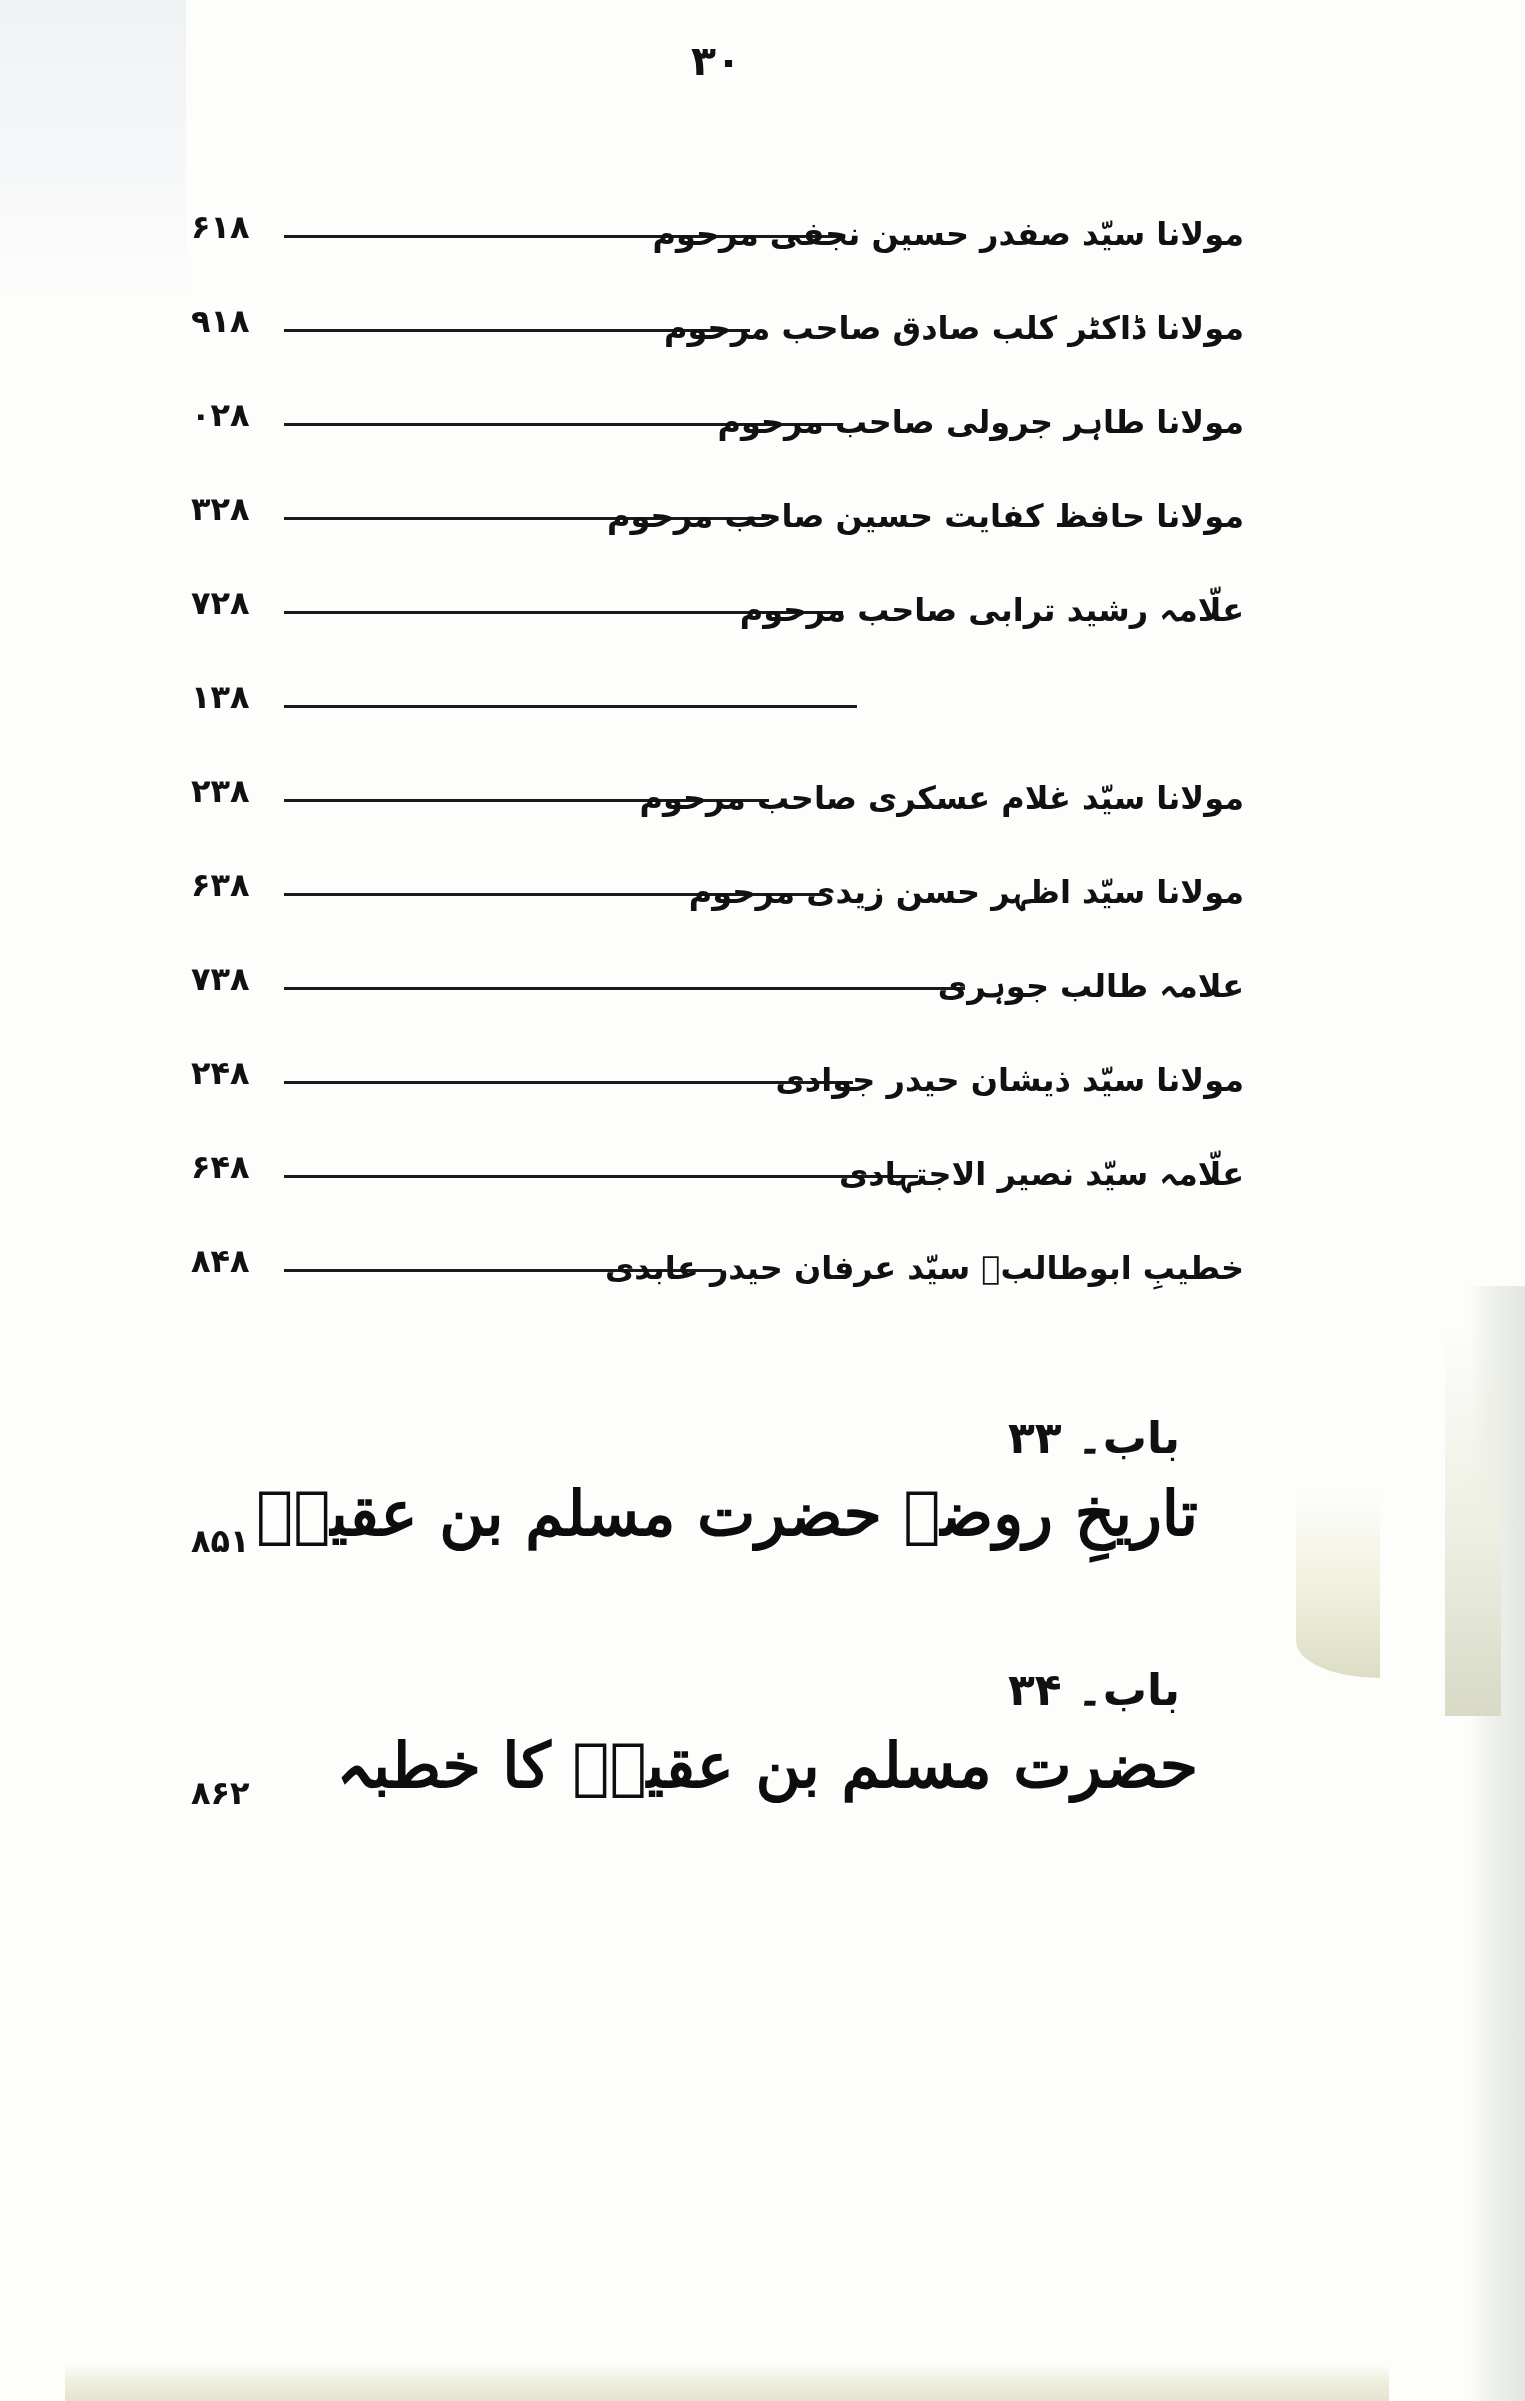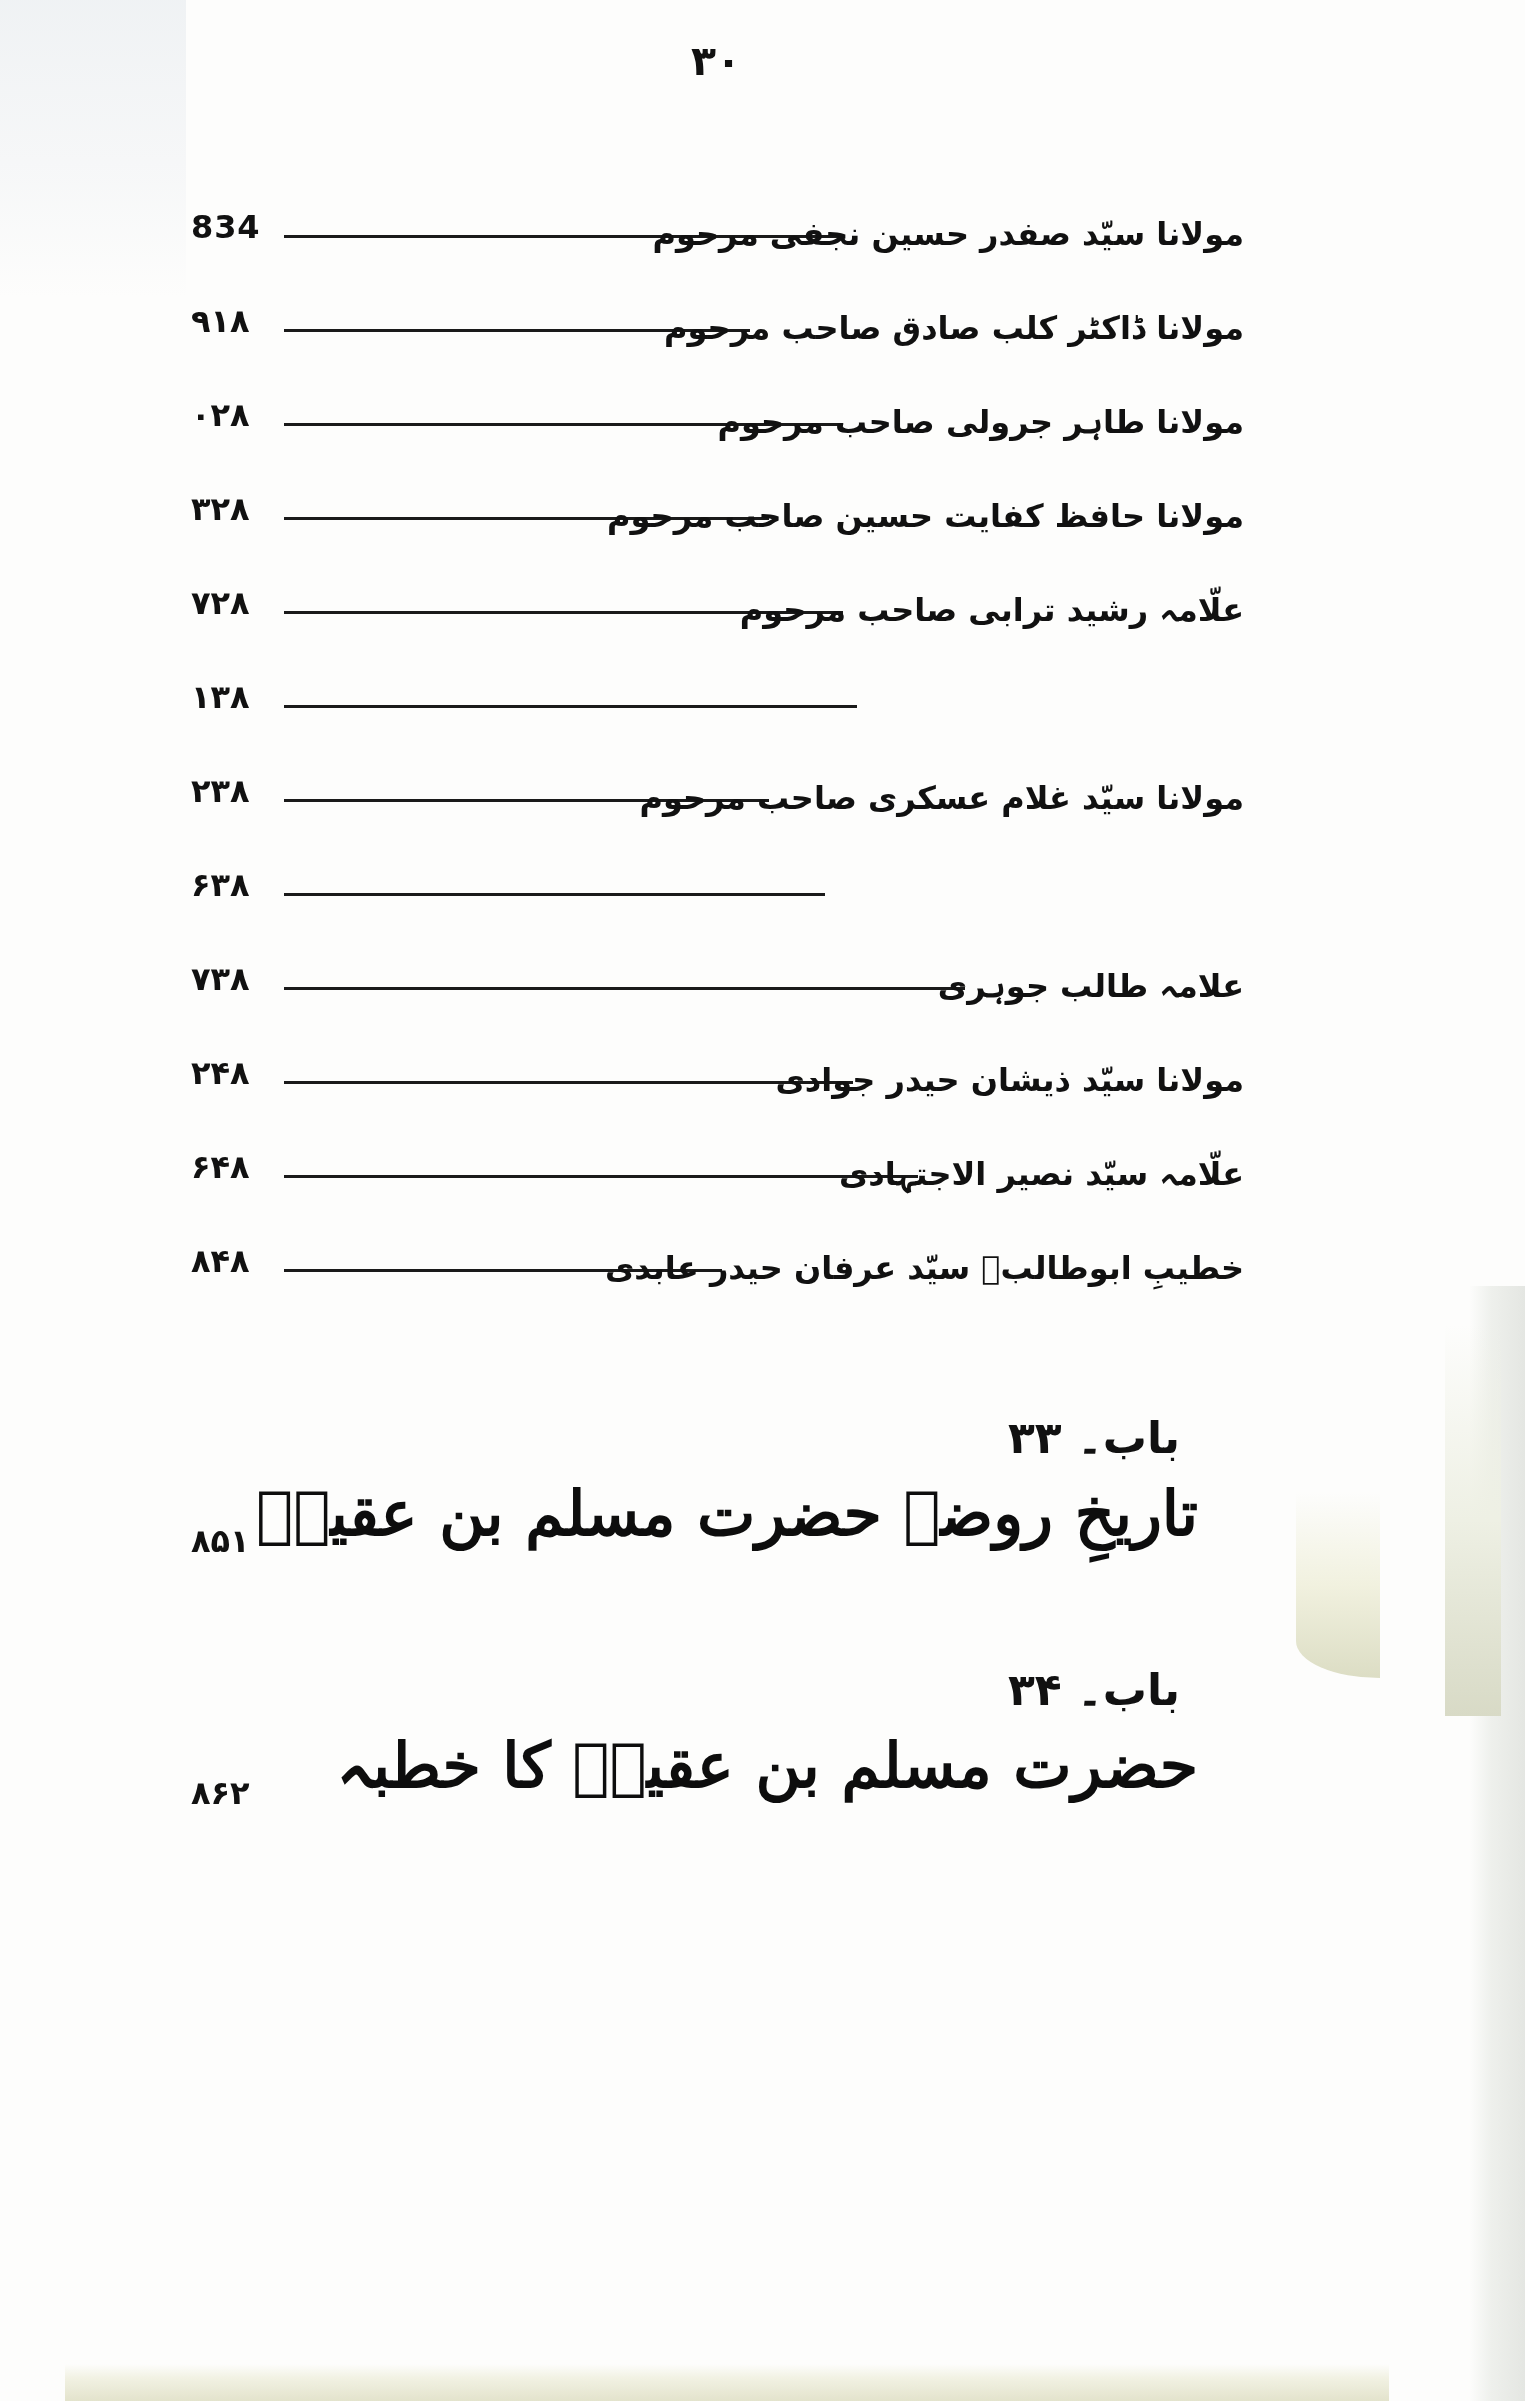--- a/index.html
+++ b/index.html
@@ -149,21 +149,21 @@
 <div class="scan-shadow-left"></div>
 <div class="scan-edge-right"></div>
 <div class="page-curl-1"></div>
 <div class="page-curl-2"></div>
 <div class="scan-bottom"></div>
 
 <div class="page-number">۳۰</div>
 
 <div class="toc">
   <div class="toc-row">
-    <span class="pg">438</span>
+    <span class="pg">۸۱۶</span>
     <span class="leader" style="width:559px"></span>
     <span class="title">مولانا سیّد صفدر حسین نجفی مرحوم</span>
   </div>
   <div class="toc-row">
     <span class="pg">۸۱۹</span>
     <span class="leader" style="width:466px"></span>
     <span class="title">مولانا ڈاکٹر کلب صادق صاحب مرحوم</span>
   </div>
   <div class="toc-row">
     <span class="pg">۸۲۰</span>
@@ -185,20 +185,21 @@
     <span class="leader" style="width:573px"></span>
   </div>
   <div class="toc-row">
     <span class="pg">۸۳۲</span>
     <span class="leader" style="width:485px"></span>
     <span class="title">مولانا سیّد غلام عسکری صاحب مرحوم</span>
   </div>
   <div class="toc-row">
     <span class="pg">۸۳۶</span>
     <span class="leader" style="width:541px"></span>
+    <span class="title">مولانا سیّد اظہر حسن زیدی مرحوم</span>
   </div>
   <div class="toc-row">
     <span class="pg">۸۳۷</span>
     <span class="leader" style="width:681px"></span>
     <span class="title">علامہ طالب جوہری</span>
   </div>
   <div class="toc-row">
     <span class="pg">۸۴۲</span>
     <span class="leader" style="width:569px"></span>
     <span class="title">مولانا سیّد ذیشان حیدر جوادی</span>

